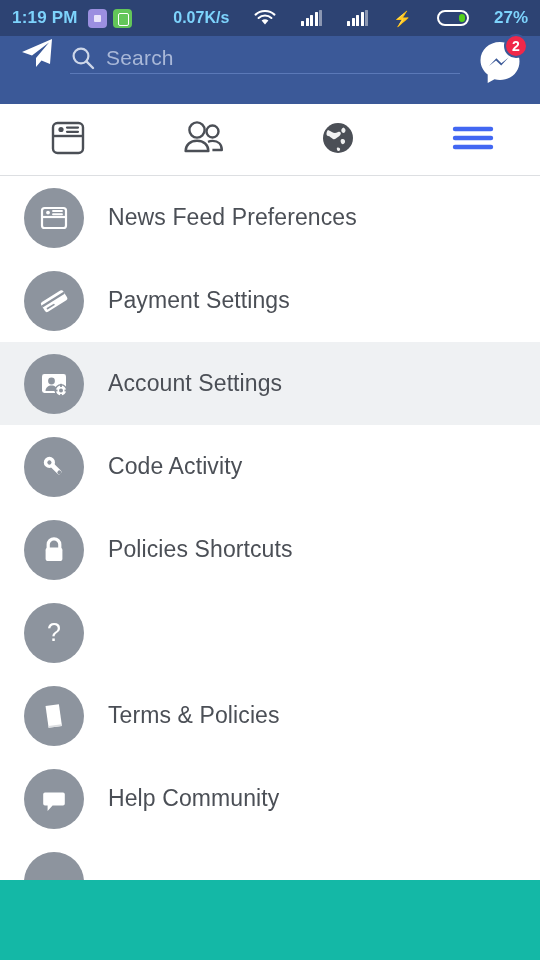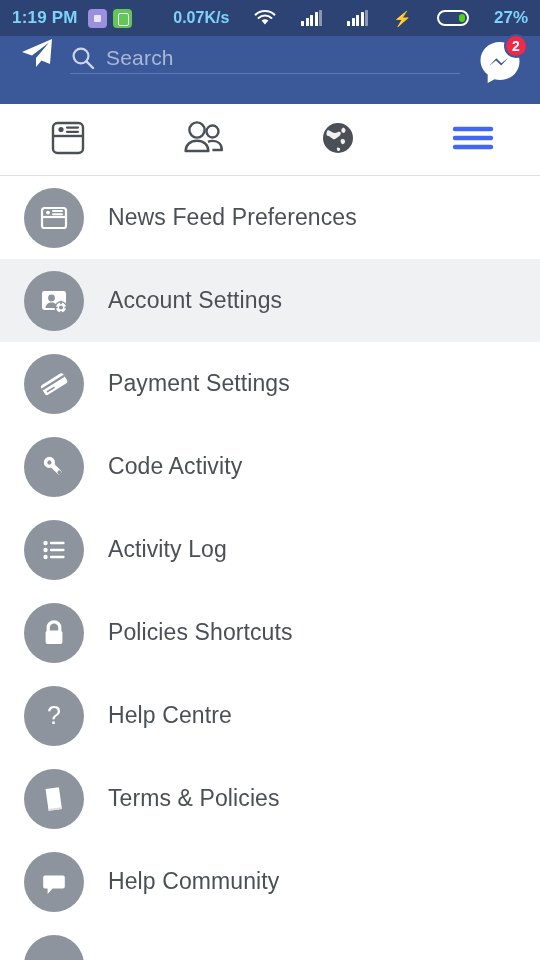--- a/index.html
+++ b/index.html
@@ -219,20 +219,33 @@
           <rect x="4" y="6" width="24" height="20" rx="2.6" stroke="#ffffff" stroke-width="2.2" fill="none"></rect>
           <line x1="4" y1="15" x2="28" y2="15" stroke="#ffffff" stroke-width="2.2"></line>
           <circle cx="10" cy="10.6" r="1.9" fill="#ffffff"></circle>
           <line x1="15" y1="9" x2="24" y2="9" stroke="#ffffff" stroke-width="1.9" stroke-linecap="round"></line>
           <line x1="15" y1="12.3" x2="24" y2="12.3" stroke="#ffffff" stroke-width="1.9" stroke-linecap="round"></line>
         </svg>
       </span>
       <span class="row-label">News Feed Preferences</span>
     </div>
 
+    <div class="row">
+      <span class="row-icon">
+        <svg width="32" height="32" viewBox="0 0 32 32">
+          <g transform="rotate(-32 16 16)">
+            <rect x="3" y="10.5" width="26" height="11.5" rx="2.2" fill="#ffffff"></rect>
+            <line x1="3" y1="14.4" x2="29" y2="14.4" stroke="#8d949e" stroke-width="2.2"></line>
+            <line x1="6.5" y1="19" x2="14" y2="19" stroke="#8d949e" stroke-width="1.7" stroke-linecap="round"></line>
+          </g>
+        </svg>
+      </span>
+      <span class="row-label">Payment Settings</span>
+    </div>
+
     <div class="row active">
       <span class="row-icon">
         <svg width="32" height="32" viewBox="0 0 32 32">
           <rect x="4" y="6" width="24" height="19" rx="2.4" fill="#ffffff"></rect>
           <circle cx="13.5" cy="13" r="3.4" fill="#8d949e"></circle>
           <path d="M7.5 23 c0-3.6 2.8-5.6 6-5.6 s6 2 6 5.6 Z" fill="#8d949e"></path>
           <circle cx="23" cy="22.5" r="6.4" fill="#8d949e"></circle>
           <circle cx="23" cy="22.5" r="5" fill="#ffffff"></circle>
           <circle cx="23" cy="22.5" r="2" fill="#8d949e"></circle>
           <g fill="#8d949e">
@@ -242,75 +255,48 @@
             <rect x="26.5" y="21.6" width="3.2" height="1.8"></rect>
           </g>
         </svg>
       </span>
       <span class="row-label">Account Settings</span>
     </div>
 
     <div class="row">
       <span class="row-icon">
         <svg width="32" height="32" viewBox="0 0 32 32">
-          <g transform="rotate(-32 16 16)">
-            <rect x="3" y="10.5" width="26" height="11.5" rx="2.2" fill="#ffffff"></rect>
-            <line x1="3" y1="14.4" x2="29" y2="14.4" stroke="#8d949e" stroke-width="2.2"></line>
-            <line x1="6.5" y1="19" x2="14" y2="19" stroke="#8d949e" stroke-width="1.7" stroke-linecap="round"></line>
-          </g>
-        </svg>
-      </span>
-      <span class="row-label">Payment Settings</span>
-    </div>
-
-    <div class="row">
-      <span class="row-icon">
-        <svg width="32" height="32" viewBox="0 0 32 32">
           <g transform="rotate(-45 16 16)">
             <circle cx="16" cy="9.5" r="5.6" fill="#ffffff"></circle>
             <circle cx="16" cy="9.5" r="2.1" fill="#8d949e"></circle>
             <rect x="13.6" y="12.5" width="4.8" height="13" rx="2.2" fill="#ffffff"></rect>
             <circle cx="16" cy="23.6" r="2" fill="#8d949e"></circle>
           </g>
         </svg>
       </span>
       <span class="row-label">Code Activity</span>
     </div>
 
-    <div class="row">
-      <span class="row-icon">
-        <svg width="32" height="32" viewBox="0 0 32 32">
-          <circle cx="7.5" cy="9" r="2.2" fill="#ffffff"></circle>
-          <circle cx="7.5" cy="16" r="2.2" fill="#ffffff"></circle>
-          <circle cx="7.5" cy="23" r="2.2" fill="#ffffff"></circle>
-          <line x1="13" y1="9" x2="25.5" y2="9" stroke="#ffffff" stroke-width="2.3" stroke-linecap="round"></line>
-          <line x1="13" y1="16" x2="25.5" y2="16" stroke="#ffffff" stroke-width="2.3" stroke-linecap="round"></line>
-          <line x1="13" y1="23" x2="25.5" y2="23" stroke="#ffffff" stroke-width="2.3" stroke-linecap="round"></line>
-        </svg>
-      </span>
-      <span class="row-label">Activity Log</span>
-    </div>
 
     <div class="row">
       <span class="row-icon">
         <svg width="32" height="32" viewBox="0 0 32 32">
           <path d="M10.2 14 v-3.4 a5.8 5.8 0 0 1 11.6 0 V14" stroke="#ffffff" stroke-width="3.2" fill="none"></path>
           <rect x="7.6" y="13.6" width="16.8" height="13.4" rx="2.6" fill="#ffffff"></rect>
         </svg>
       </span>
       <span class="row-label">Policies Shortcuts</span>
     </div>
 
     <div class="row">
       <span class="row-icon">
         <svg width="32" height="32" viewBox="0 0 32 32">
           <text x="16" y="24" text-anchor="middle" font-family="Liberation Sans, sans-serif" font-size="25" fill="#ffffff">?</text>
         </svg>
       </span>
-      <span class="row-label">Help Centre</span>
     </div>
 
     <div class="row">
       <span class="row-icon">
         <svg width="32" height="32" viewBox="0 0 32 32">
           <g transform="rotate(-8 16 16)">
             <path d="M9 5 h13.5 v22 H9 Z" fill="#ffffff"></path>
             <path d="M9 25.2 h13.5 v1.8 H9 Z" fill="#dcdee1"></path>
           </g>
         </svg>

